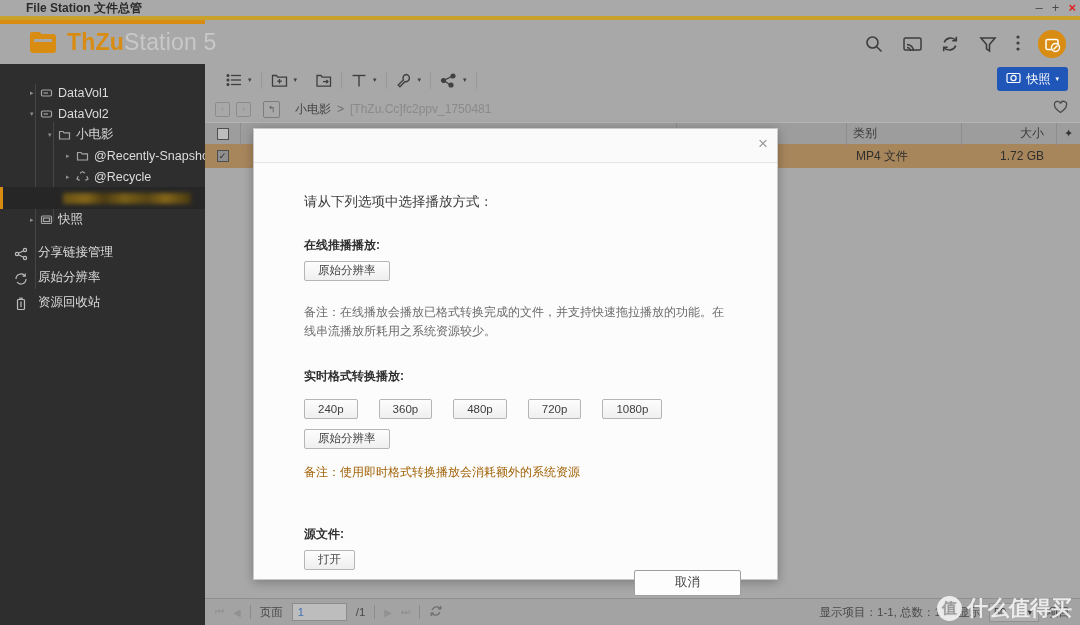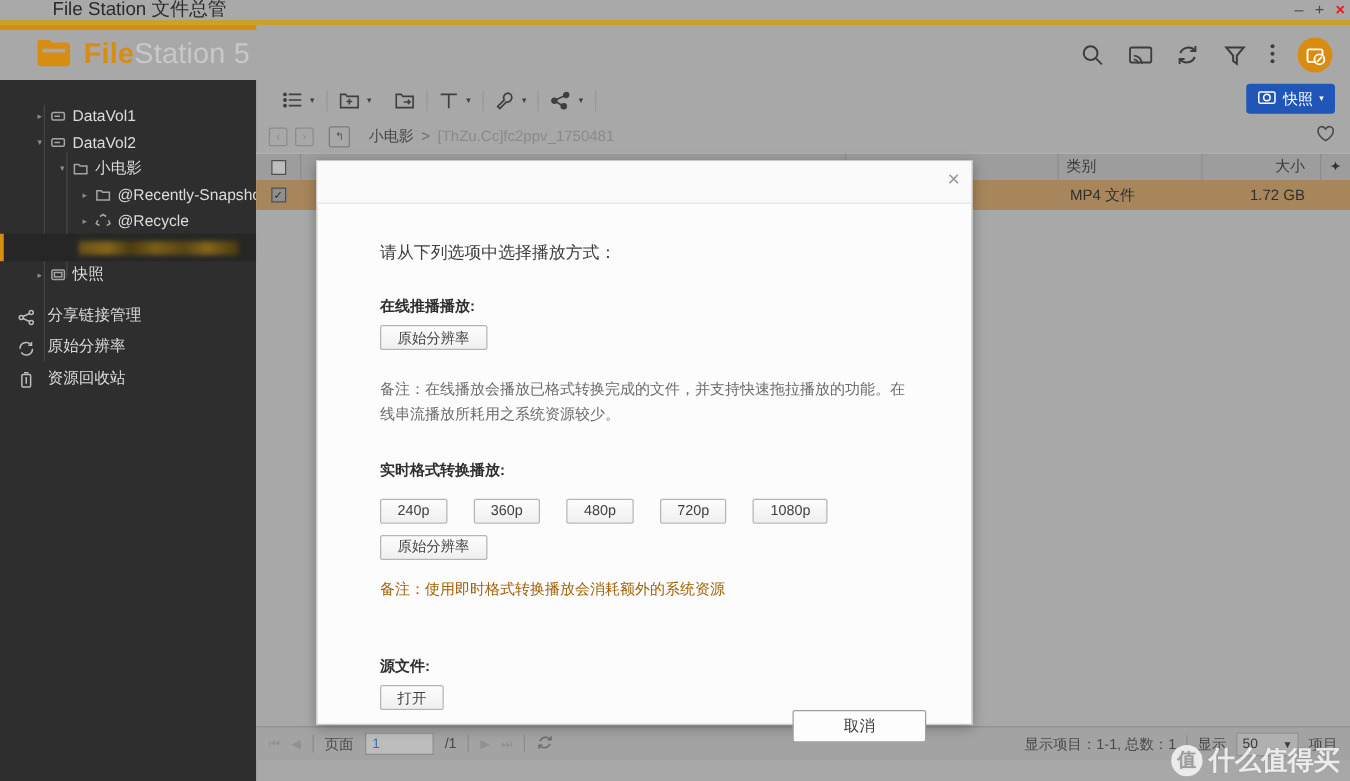--- a/index.html
+++ b/index.html
@@ -12,22 +12,23 @@
 
   #app { position: relative; width: 1080px; height: 625px; }
 
   
   .titlebar {
     position: absolute; top: 0; left: 0; width: 1080px; height: 16px;
     background: #a9a9a9;
     display: flex; align-items: center;
   }
   .titlebar-text {
-    font-size: 15px; color: #2b2b2b; padding-left: 42px; line-height: 16px;
+    font-size: 12px; color: #2b2b2b; padding-left: 26px; line-height: 16px;
     white-space: nowrap;
+    font-weight: bold;
   }
   .win-controls {
     position: absolute; right: 4px; top: 0; height: 16px;
     display: flex; align-items: center; gap: 9px;
   }
   .win-btn { font-size: 13px; color: #4a4a4a; line-height: 16px; cursor: default; }
   .win-btn.close { color: #e02020; font-weight: bold; }
 
   
   .appbar {
@@ -175,21 +176,21 @@
   .fr-name { flex: 1; padding-left: 8px; }
   .fr-date { width: 170px; padding-left: 10px; }
   .fr-kind { width: 115px; padding-left: 10px; }
   .fr-size { width: 95px; text-align: right; padding-right: 12px; }
   .fr-plus { width: 24px; }
 
   .list-body { height: 433px; background: #a8a8a8; }
 
   
   .statusbar {
-    position: absolute; bottom: 17px; left: 0; width: 875px; height: 27px;
+    position: absolute; bottom: 0; left: 0; width: 875px; height: 27px;
     background: #a3a3a3; border-top: 1px solid #8f8f8f;
     display: flex; align-items: center; font-size: 11.5px; color: #4a4a4a;
     padding: 0 10px;
   }
   .pager { display: flex; align-items: center; gap: 9px; }
   .pg-ic { color: #7c7c7c; font-size: 10px; }
   .pg-ic.dim { color: #919191; }
   .pg-sep { width: 1px; height: 14px; background: #8c8c8c; }
   .page-input {
     width: 55px; height: 18px; background: #bdbdbd; border: 1px solid #8c8c8c;
@@ -269,21 +270,21 @@
   </div>
 
   <div class="appbar">
     <div class="appbar-strip-left"></div>
     <div class="brand">
       <span class="brand-icon">
         <span class="f-tab"></span>
           <span class="f-back"></span>
           <span class="f-notch"></span>
       </span>
-      <span class="brand-text"><b>File</b><span>Station 5</span></span>
+      <span class="brand-text"><b>ThZu</b><span>Station 5</span></span>
     </div>
     <div class="appbar-icons">
       <span class="hicon">
         <svg width="20" height="20" viewBox="0 0 20 20" fill="none" stroke="#3d3d3d" stroke-width="1.6">
             <circle cx="8.5" cy="8.5" r="5.5"></circle>
             <line x1="12.7" y1="12.7" x2="17.5" y2="17.5"></line>
           </svg>
       </span>
       <span class="hicon">
         <svg width="21" height="20" viewBox="0 0 21 20" fill="none" stroke="#3d3d3d" stroke-width="1.5">

